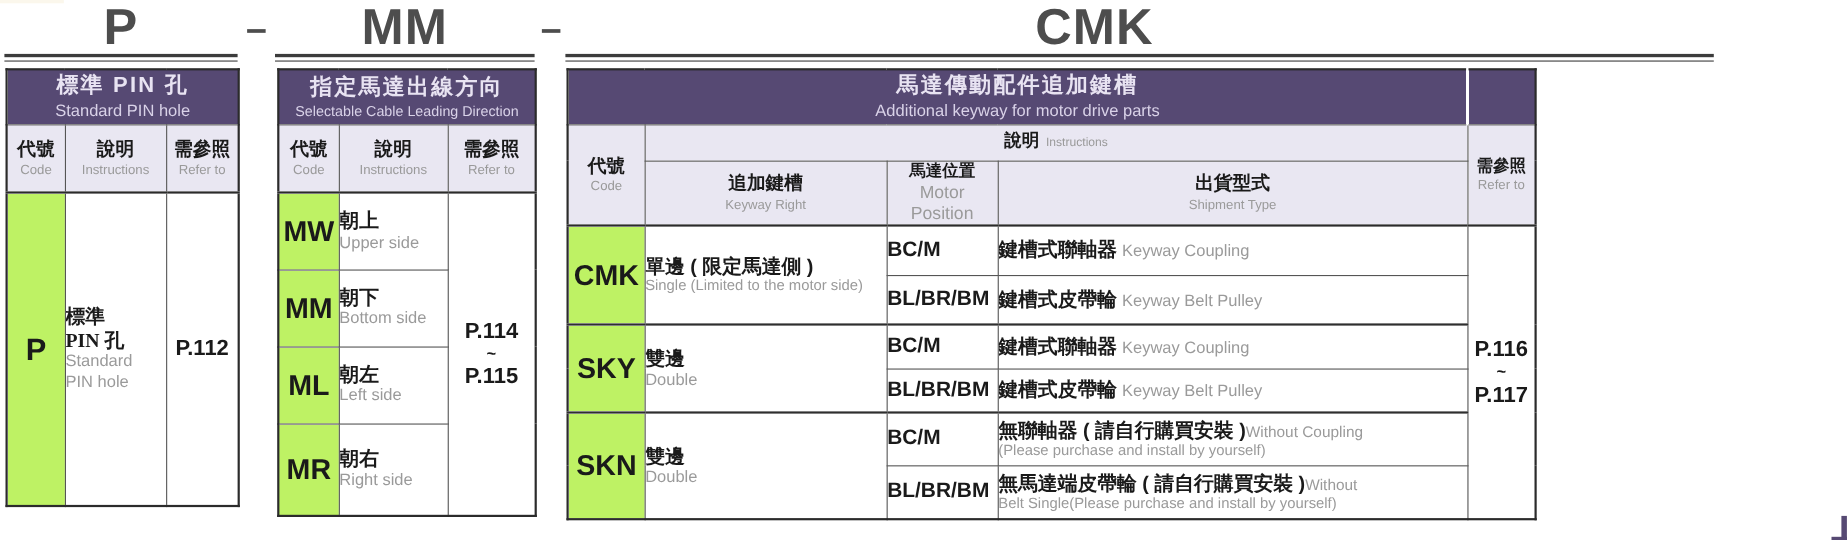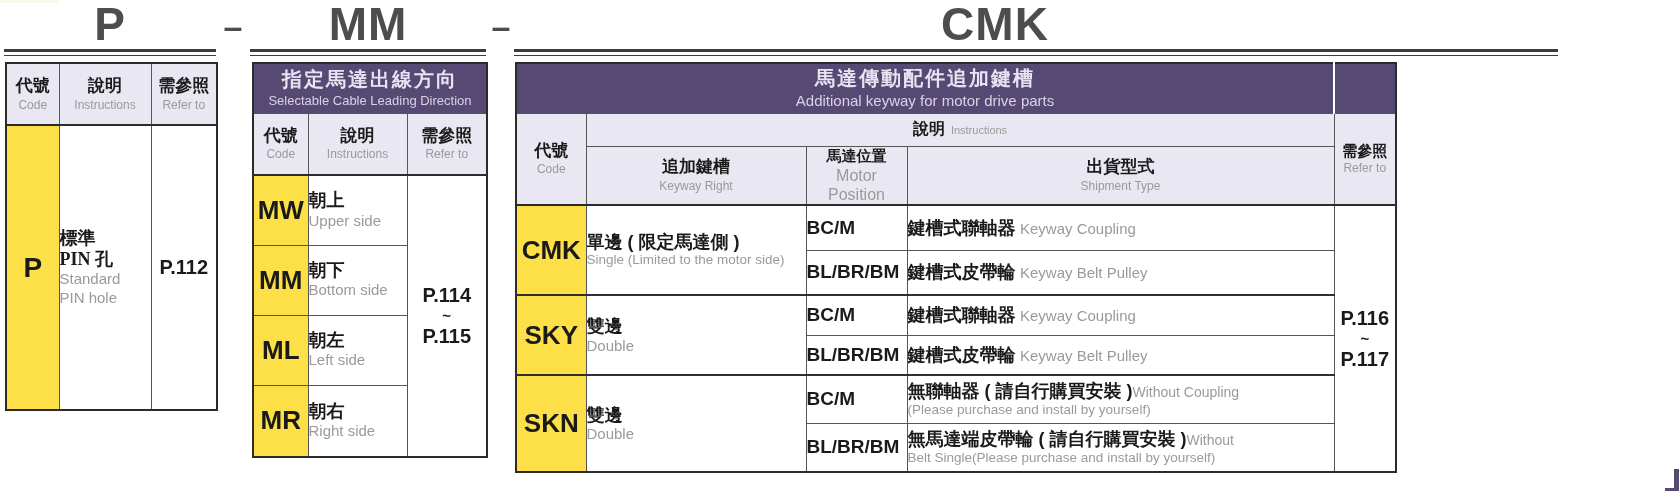--- a/index.html
+++ b/index.html
@@ -41,21 +41,21 @@
   .title-en{font-size:15px;color:#d9d2e8;line-height:1.2;margin-top:2px;font-weight:normal;}
   .title-en.small-en{font-size:13px;letter-spacing:0;}
   .title-gap{border-left:2px solid #fff !important;}
 
   th{background:#e9e7f2;font-weight:normal;}
   .th-zh{font-size:17px;font-weight:bold;color:#1a1a1a;line-height:1.15;}
   .th-en{font-size:12px;color:#9a9a9a;line-height:1.2;margin-top:2px;}
   .th-inline-en{font-size:11px;color:#9a9a9a;font-weight:normal;margin-left:6px;}
   .hdr-bottom{border-bottom:2px solid #2b2b2b !important;}
 
-  .code-cell{background:#fde047;text-align:center;font-weight:bold;color:#1a1a1a;font-size:26px;}
+  .code-cell{background:#bef264;text-align:center;font-weight:bold;color:#1a1a1a;font-size:26px;}
   #tp .code-cell{font-size:28px;}
 
   .desc-cell{padding:4px 9px;text-align:left;background:#fff;}
   .desc-zh{font-size:18px;font-weight:bold;color:#1a1a1a;line-height:1.18;font-family:Liberation Serif, serif;}
   .desc-en{font-size:15px;color:#9a9a9a;line-height:1.22;}
 
   .refer-cell{text-align:center;font-weight:bold;color:#1a1a1a;font-size:20px;background:#fff;}
   .tilde{font-size:15px;line-height:1.2;font-weight:bold;}
 
   .motor-cell{padding:2px 8px;font-size:19px;font-weight:bold;color:#1a1a1a;background:#fff;text-align:left;}
@@ -89,20 +89,26 @@
   <div class="dbl" id="dl-mm"></div>
   <div class="dbl" id="dl-cmk"></div>
 
   <table class="tbl" id="tp">
     <colgroup>
         <col style="width:53px">
         <col style="width:92px">
         <col style="width:66px">
       </colgroup>
     <tbody>
+        <tr class="h-title">
+      <td class="title-cell" colspan="3">
+        <div class="title-zh">標準 PIN 孔</div>
+        <div class="title-en">Standard PIN hole</div>
+      </td>
+    </tr>
     <tr class="h-head">
       <th class="hdr-bottom">
         <div class="th-zh">代號</div>
         <div class="th-en">Code</div>
       </th>
       <th class="hdr-bottom">
         <div class="th-zh">說明</div>
         <div class="th-en">Instructions</div>
       </th>
       <th class="hdr-bottom">
@@ -169,21 +175,21 @@
         <div class="desc-en">Bottom side</div>
       </td>
     </tr>
     <tr style="height:70px">
       <td class="code-cell">ML</td>
       <td class="desc-cell">
         <div class="desc-zh">朝左</div>
         <div class="desc-en">Left side</div>
       </td>
     </tr>
-    <tr style="height:72px">
+    <tr style="height:84px">
       <td class="code-cell">MR</td>
       <td class="desc-cell">
         <div class="desc-zh">朝右</div>
         <div class="desc-en">Right side</div>
       </td>
     </tr>
   </tbody>
     </table>
 
   <table class="tbl" id="tcmk">

